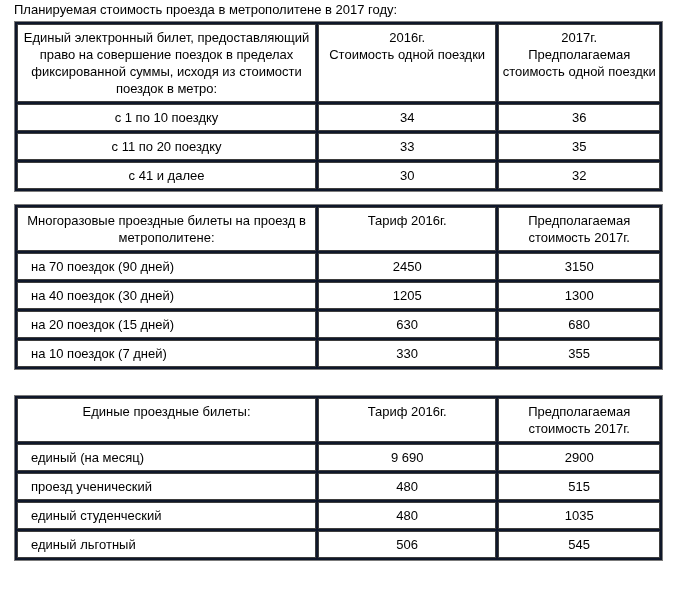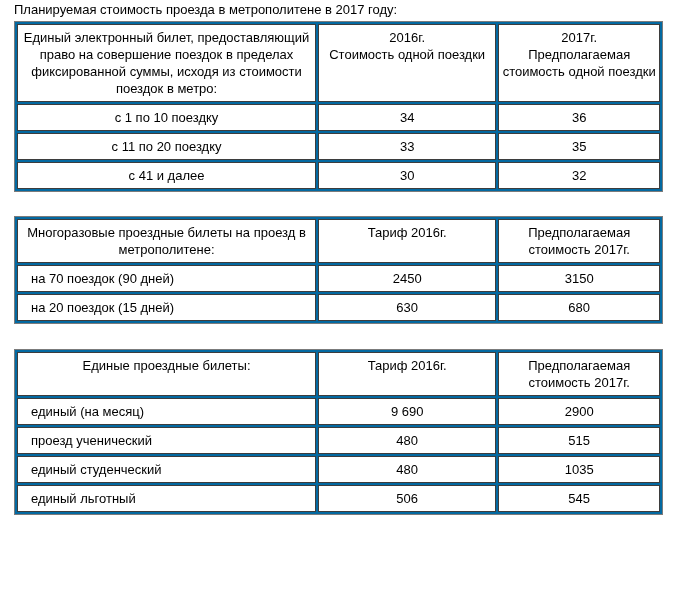--- a/index.html
+++ b/index.html
@@ -19,23 +19,23 @@
     margin: 2px 0 0 14px;
     line-height: 16px;
   }
   table.fare-table {
     border-collapse: separate;
     border-spacing: 2px;
     border: 1px solid #7b7b7b;
     width: 649px;
     margin: 3px 0 0 14px;
     table-layout: fixed;
-    background: #0369a1;
+    background: #0f172a;
   }
-  table.t2 { margin-top: 24px; }
+  table.t2 { margin-top: 12px; }
   table.t3 { margin-top: 25px; }
   col.c1 { width: 46.8%; }
   col.c2 { width: 27.9%; }
   col.c3 { width: 25.3%; }
   td {
     border: 1px solid #3d3d3d;
     background: #ffffff;
     line-height: 17px;
     padding: 4px 3px;
     text-align: center;
@@ -109,23 +109,33 @@
 стоимость 2017г.</td>
     </tr>
   </thead>
   <tbody>
     <tr>
       <td class="lbl">на 70 поездок (90 дней)</td>
       <td class="val">2450</td>
       <td class="val">3150</td>
     </tr>
     <tr>
+      <td class="lbl">на 40 поездок (30 дней)</td>
+      <td class="val">1205</td>
+      <td class="val">1300</td>
+    </tr>
+    <tr>
       <td class="lbl">на 20 поездок (15 дней)</td>
       <td class="val">630</td>
       <td class="val">680</td>
+    </tr>
+    <tr>
+      <td class="lbl">на 10 поездок (7 дней)</td>
+      <td class="val">330</td>
+      <td class="val">355</td>
     </tr>
   </tbody>
 </table>
 
 <table class="fare-table t3 left-labels">
   <colgroup>
       <col class="c1">
       <col class="c2">
       <col class="c3">
     </colgroup>

